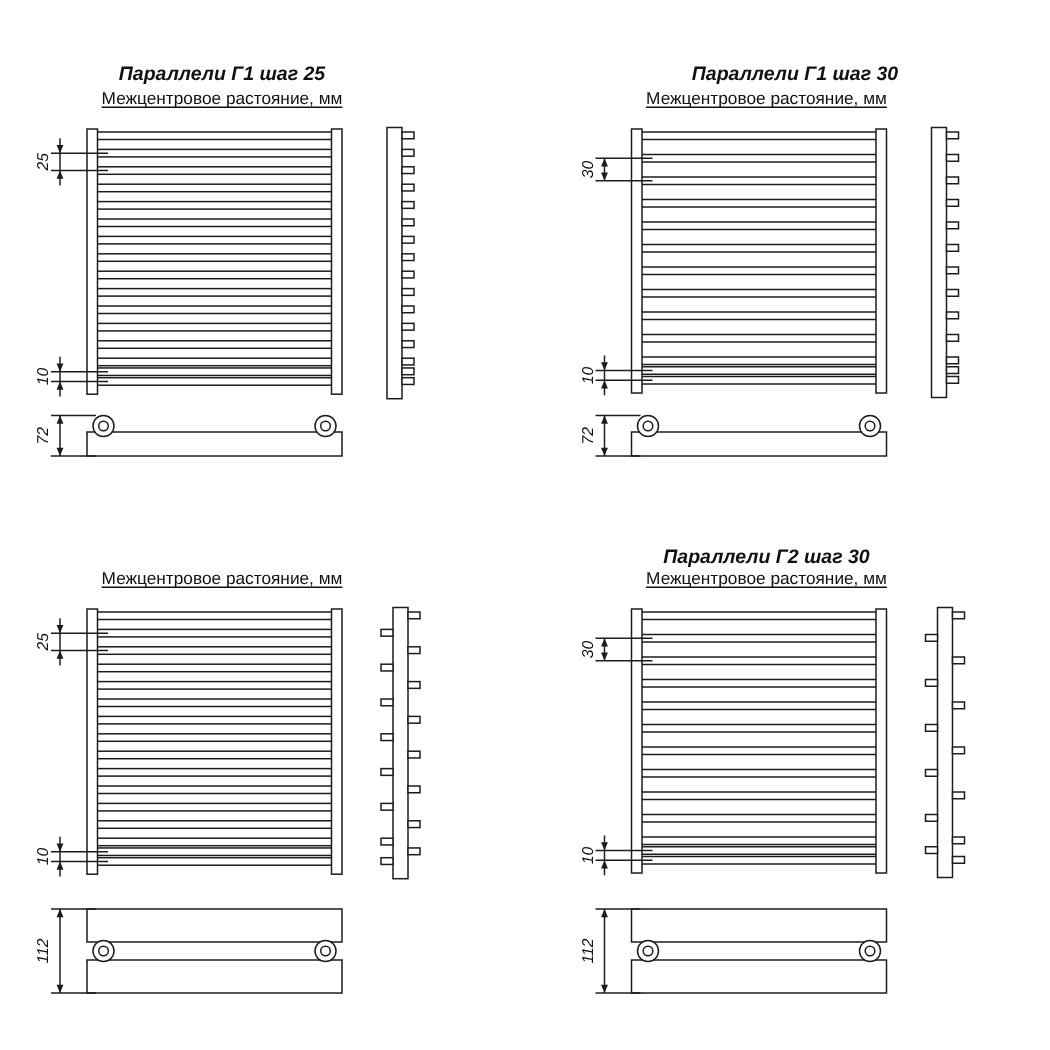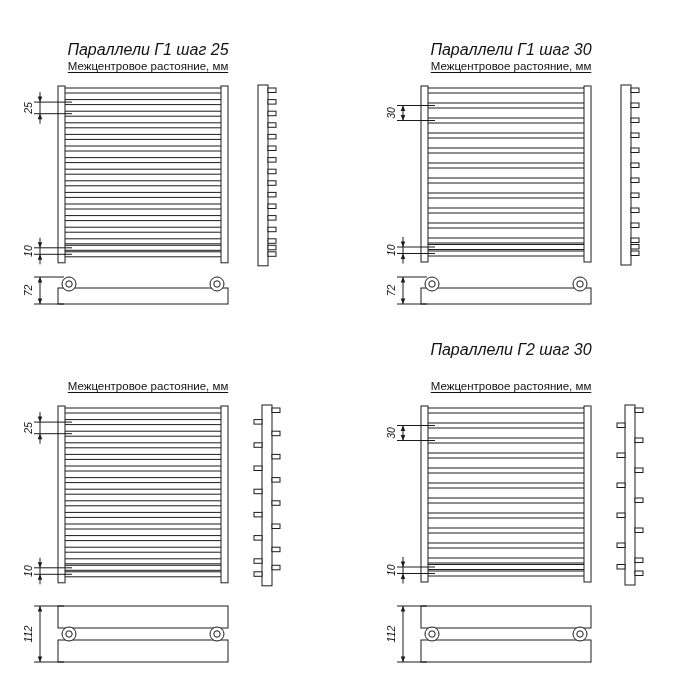--- a/index.html
+++ b/index.html
@@ -1,18 +1,18 @@
 <!DOCTYPE html>
 <html><head>
 <meta charset="utf-8">
 <style>
   html,body{margin:0;padding:0;background:#ffffff;width:700px;height:700px;overflow:hidden;}
   #canvas{position:relative;width:700px;height:700px;font-family:"Liberation Sans",sans-serif;}
   #drawing{position:absolute;left:0;top:0;}
-  .q-title{position:absolute;transform:translateX(-50%);font-size:16px;font-weight:normal;font-style:italic;color:#111;white-space:nowrap;}
+  .q-title{position:absolute;transform:translateX(-50%);font-size:13px;font-weight:bold;font-style:italic;color:#111;white-space:nowrap;}
   .q-sub{position:absolute;transform:translateX(-50%);font-size:11.5px;color:#111;text-decoration:underline;text-underline-offset:2px;white-space:nowrap;}
   svg text{font-family:"Liberation Sans",sans-serif;font-style:italic;}
 </style>
 </head>
 <body>
 
 <div id="canvas">
   <svg id="drawing" width="700" height="700">
       <g>
         <g>
@@ -274,20 +274,20 @@
           <path d="M 403 606 l -2.3 5.5 l 4.6 0 Z" fill="#1c1c1c"></path>
           <path d="M 403 662 l -2.3 -5.5 l 4.6 0 Z" fill="#1c1c1c"></path>
           <text text-anchor="middle" fill="#111111" font-size="10.5" transform="translate(395 634) rotate(-90)">112</text>
         </g>
       </g>
     </svg>
 
   <div class="q-title" style="left:148px;top:41px">Параллели Г1 шаг 25</div>
   <div class="q-sub" style="left:148px;top:60px">Межцентровое растояние, мм</div>
 
-  <div class="q-title" style="left:511px;top:41px">Параллели Г1 шаг 30</div>
+  <div class="q-title" style="left:530px;top:41px">Параллели Г1 шаг 30</div>
   <div class="q-sub" style="left:511px;top:60px">Межцентровое растояние, мм</div>
 
   <div class="q-sub" style="left:148px;top:380px">Межцентровое растояние, мм</div>
 
-  <div class="q-title" style="left:511px;top:341px">Параллели Г2 шаг 30</div>
+  <div class="q-title" style="left:511px;top:363px">Параллели Г2 шаг 30</div>
   <div class="q-sub" style="left:511px;top:380px">Межцентровое растояние, мм</div>
 </div>
 
 </body></html>

